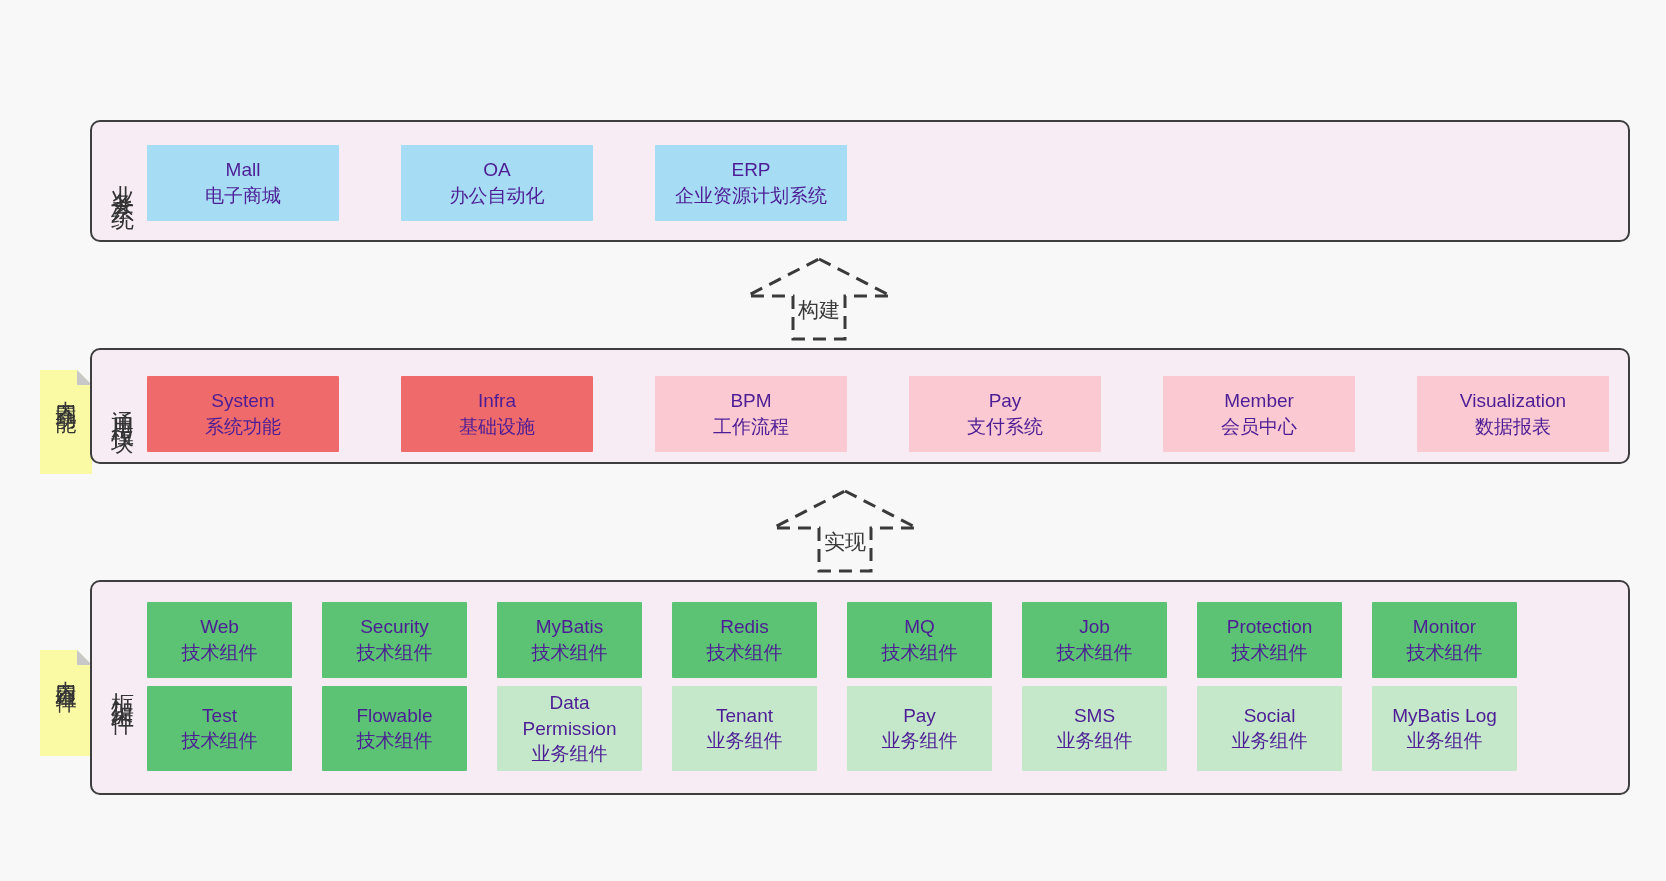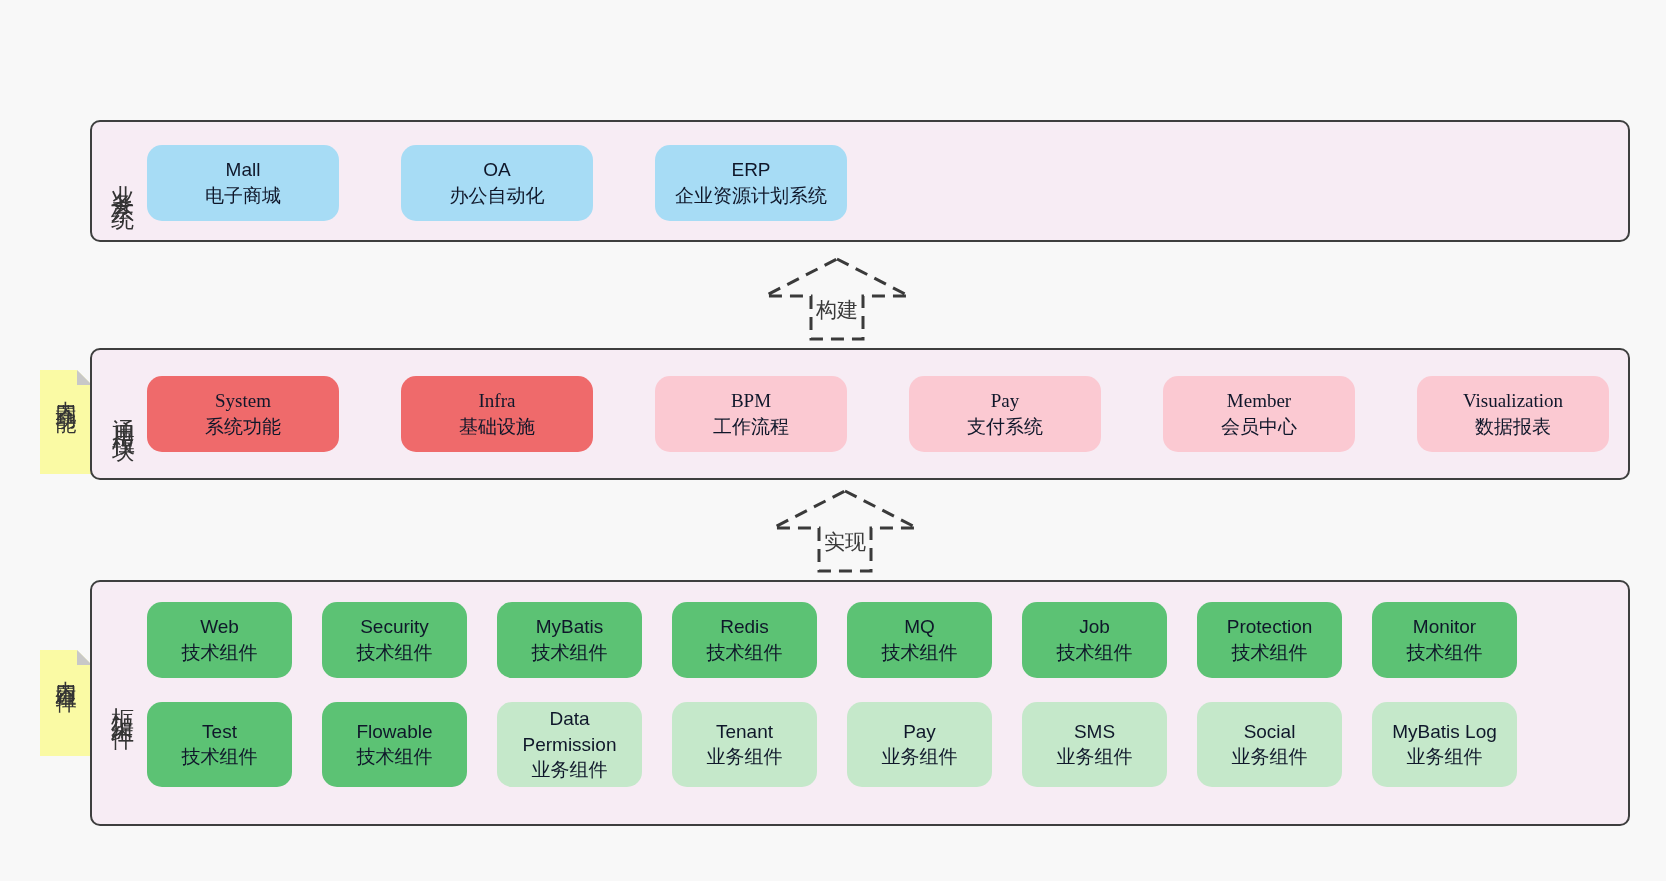--- a/index.html
+++ b/index.html
@@ -18,22 +18,22 @@
   .layer {
     position: absolute;
     left: 90px;
     width: 1540px;
     background: var(--layer-bg, #f7ecf4);
     border: 2px solid var(--border, #3e3e3e);
     border-radius: 10px;
     z-index: 1;
   }
   .layer-business   { top: 120px; height: 122px; }
-  .layer-modules    { top: 348px; height: 132px; font-family: Liberation Serif, serif; }
-  .layer-components { top: 580px; height: 246px; }
+  .layer-modules    { top: 348px; height: 116px; }
+  .layer-components { top: 580px; height: 215px; }
 
   .layer-label {
     position: absolute;
     left: 16px;
     top: 50%;
     transform: translateY(-50%);
     writing-mode: vertical-rl;
     text-orientation: upright;
     font-size: 23px;
     letter-spacing: 7px;
@@ -45,52 +45,52 @@
   .row {
     position: absolute;
     left: 55px;
     display: flex;
   }
   .row-6 { gap: 62px; }
   .row-8 { gap: 30px; }
   .layer-business .row   { top: 23px; }
   .layer-modules .row    { top: 26px; }
   .layer-components .row-top    { top: 20px; }
-  .layer-components .row-bottom { top: 120px; }
+  .layer-components .row-bottom { top: 104px; }
 
   .box {
     width: 192px;
     min-height: 76px;
-    border-radius: 15px;
+    border-radius: 1px;
     display: flex;
     flex-direction: column;
     justify-content: center;
     align-items: center;
     text-align: center;
     font-size: 19px;
     line-height: 1.35;
     padding: 4px 6px;
-    color: #0f172a;
+    color: #4c1d95;
   }
   .row-8 .box { width: 145px; }
 
   .box.blue       { background: var(--blue, #a7dcf5); }
   .box.red        { background: var(--red, #ef6a6b); }
   .box.pink       { background: var(--pink, #fbc9d2); }
   .box.green      { background: var(--green, #5cc274); }
   .box.lightgreen { background: var(--lightgreen, #c5e8ca); }
 
   
   .arrow {
     position: absolute;
     width: 150px;
     height: 86px;
     z-index: 2;
   }
-  .arrow-build     { left: 762px; top: 256px; }
+  .arrow-build     { left: 744px; top: 256px; }
   .arrow-implement { left: 770px; top: 488px; }
   .arrow svg { display: block; }
   .arrow-label {
     position: absolute;
     left: 50%;
     top: 40px;
     transform: translateX(-50%);
     background: var(--page-bg, #f8f8f8);
     font-size: 21px;
     color: #3a3a3a;

